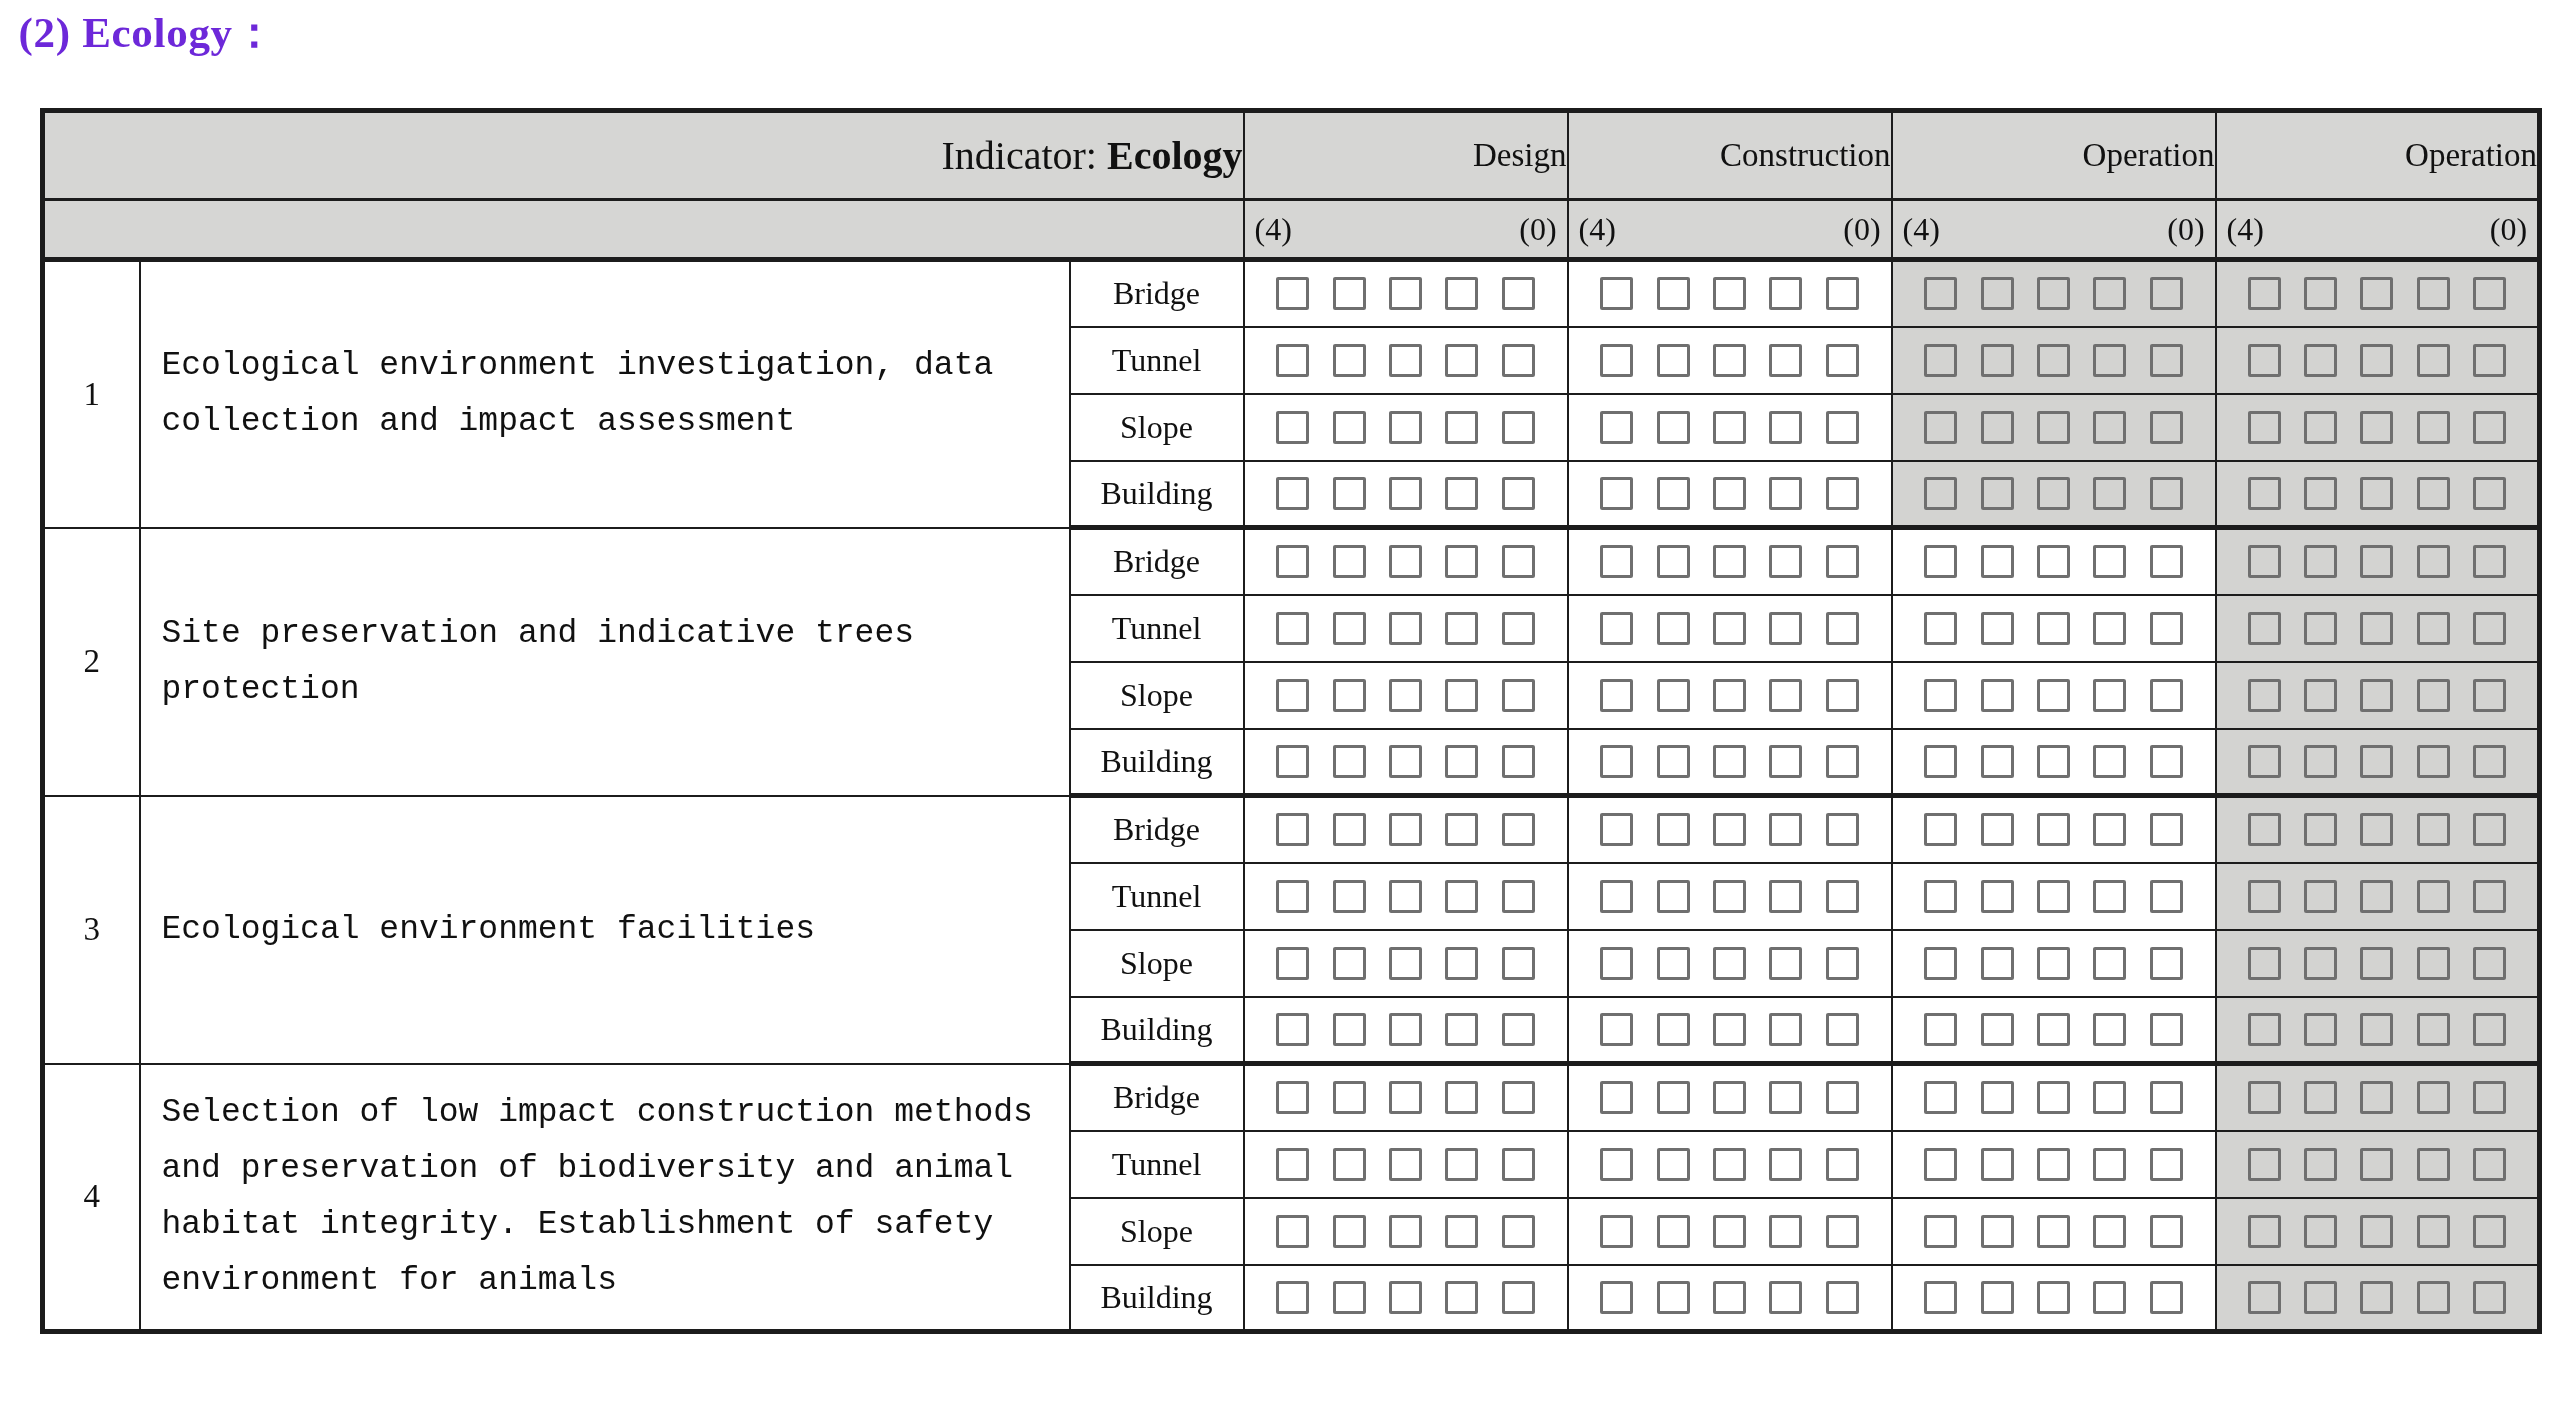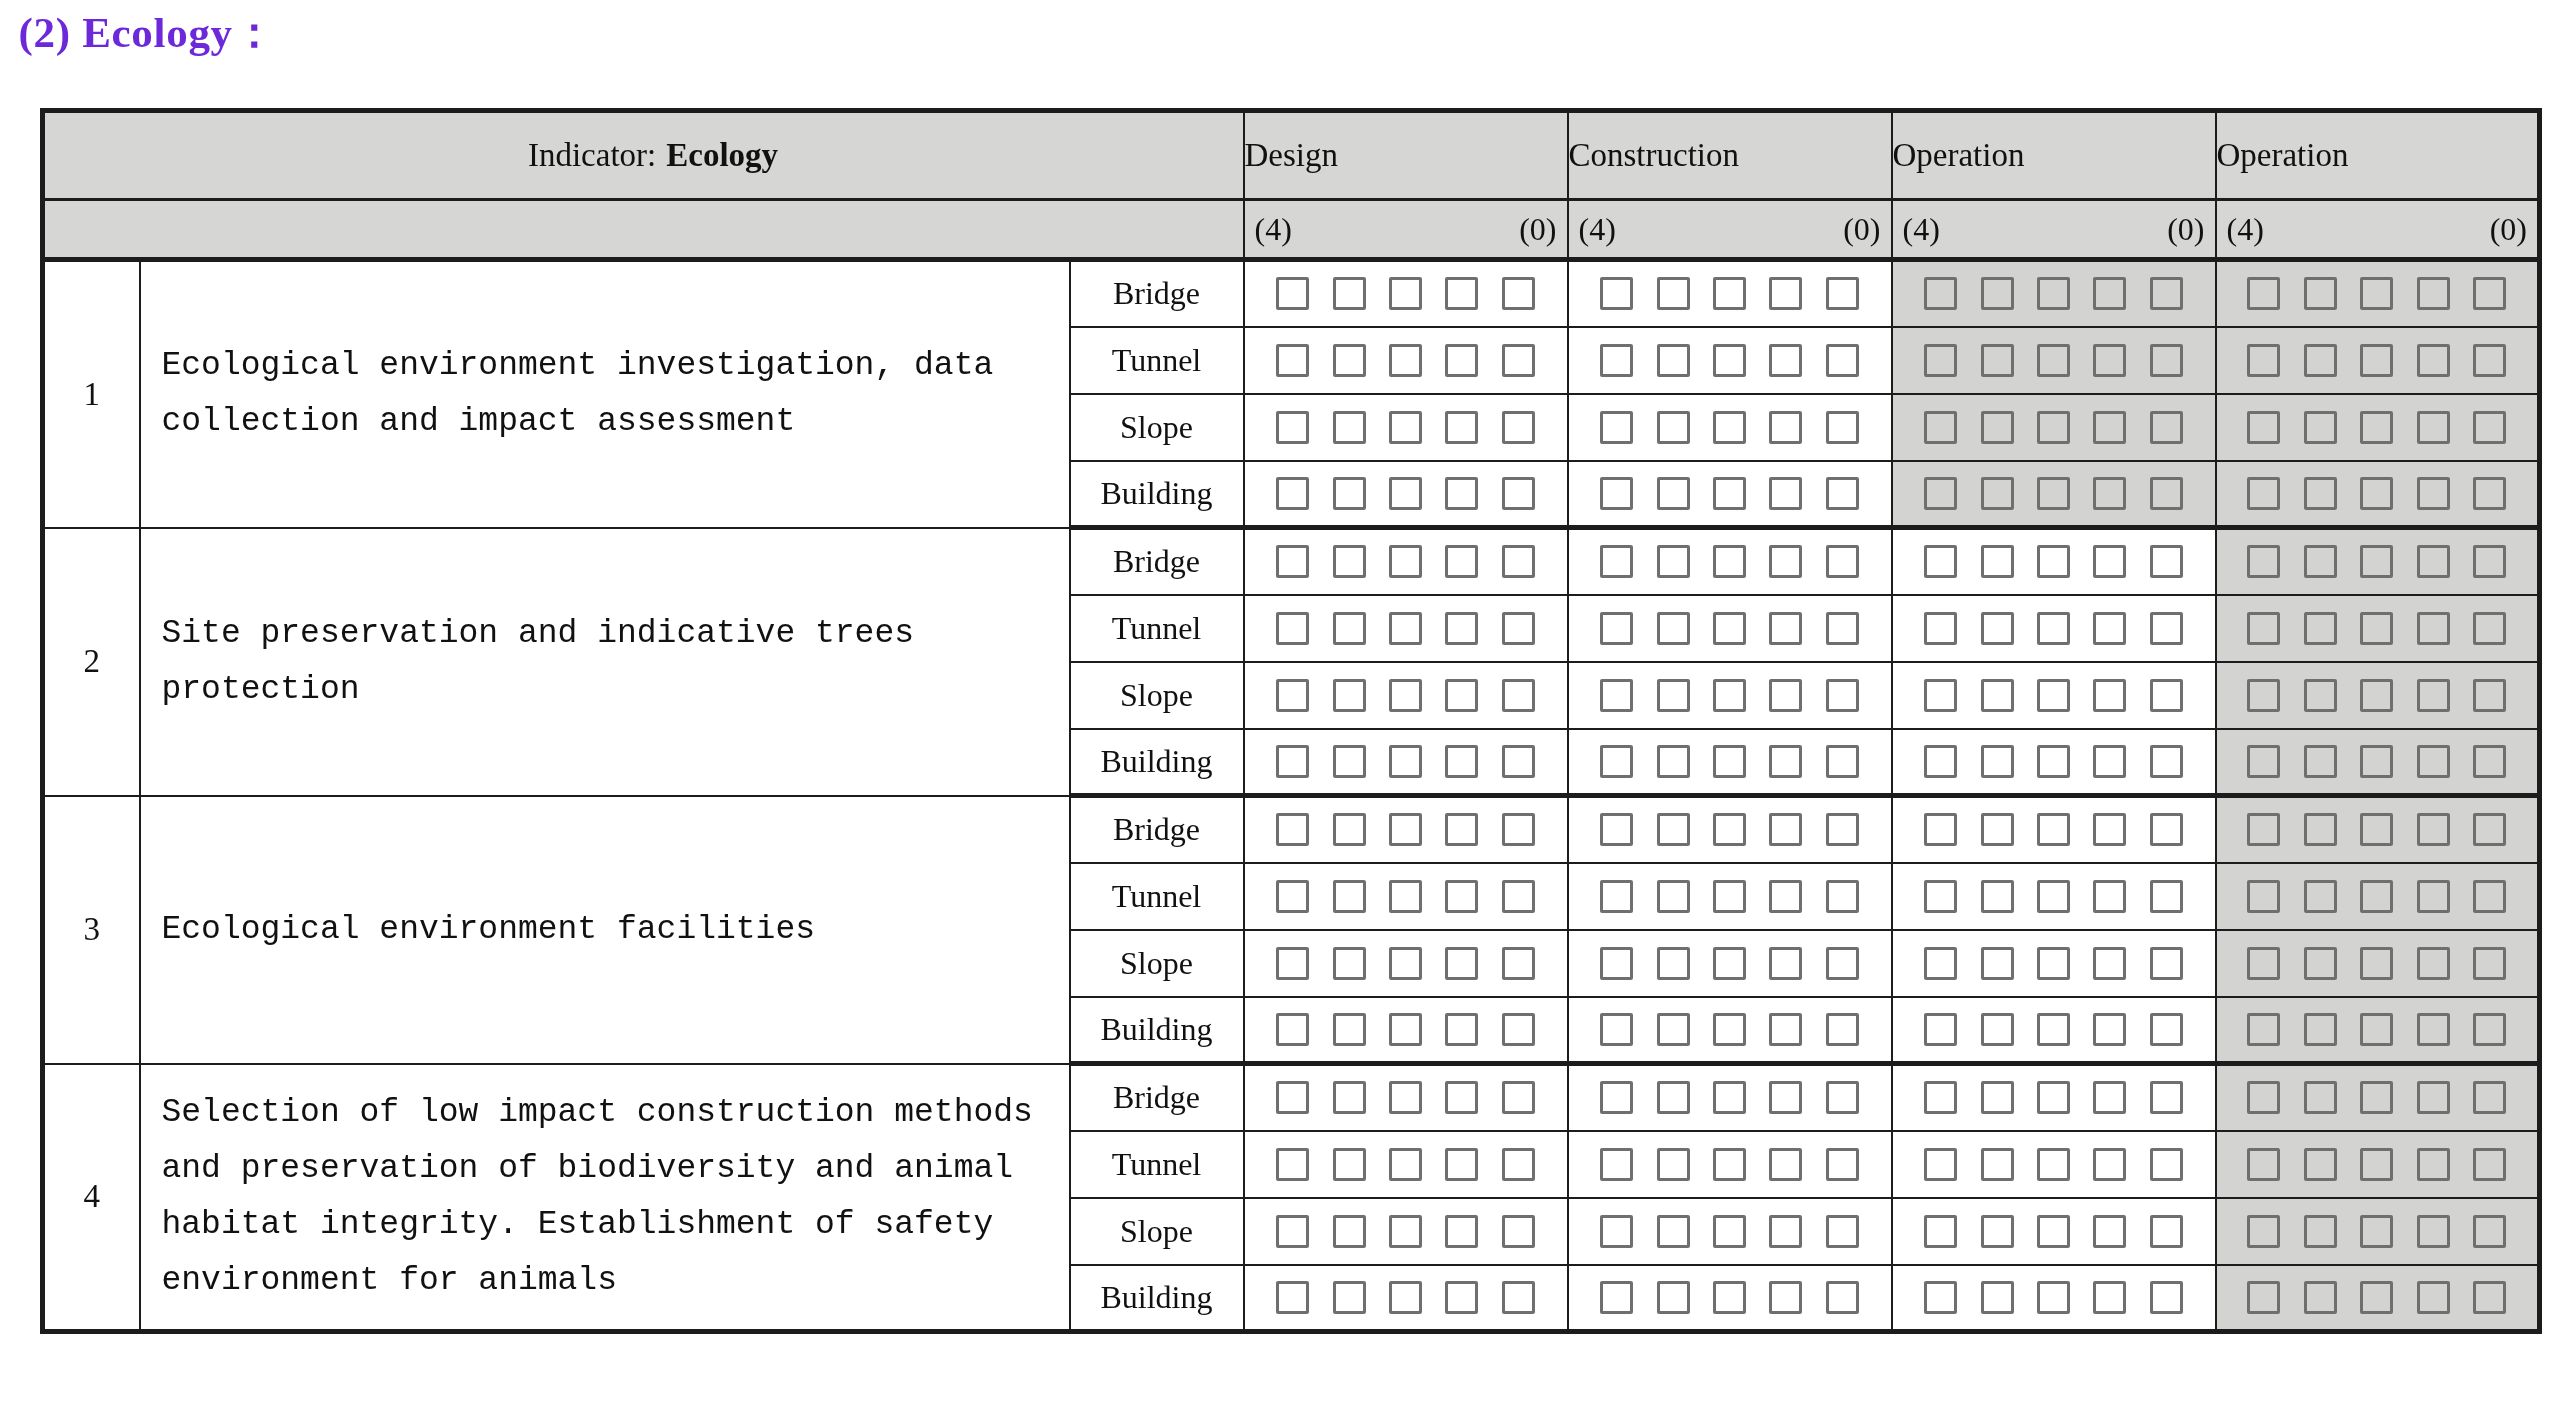--- a/index.html
+++ b/index.html
@@ -27,24 +27,24 @@
   }
   col.c-num{width:97px;}
   col.c-desc{width:930px;}
   col.c-sub{width:174px;}
   col.c-ph{width:324px;}
   th,td{border:2.8px solid var(--grid);vertical-align:middle;}
   thead th{background:var(--header-bg);font-weight:normal;}
   thead tr.r-phases th{height:89px;border-bottom-width:3.5px;}
   thead tr.r-scores th{height:60px;border-bottom-width:5.7px;}
   th.indicator{
-    text-align:center;padding-left:18.5px;font-size:33px;
+    text-align:right;padding-left:18.5px;font-size:40px;
   }
   th.indicator b{margin-left:10px;font-weight:bold;}
-  th.phase{text-align:left;font-size:33px;}
+  th.phase{text-align:right;font-size:33px;}
   th.score{padding:0 10px;}
   th.score .pair{display:flex;justify-content:space-between;align-items:center;font-size:32px;}
   tbody td{height:67px;}
   tbody tr.main-end td{border-bottom-width:5.7px;}
   td.num{text-align:center;font-size:33px;}
   td.desc{font-size:33px;line-height:56px;padding:7px 17px 7px 21px;text-align:left;font-family:Liberation Mono, monospace;}
   td.subtype{text-align:center;font-size:32px;background:#fff;margin-left:48px;}
   td.checks{background:#fff;}
   td.checks .cb-row{display:flex;justify-content:center;align-items:center;gap:23.4px;}
   td.checks.shaded{background:var(--shaded-bg);}

